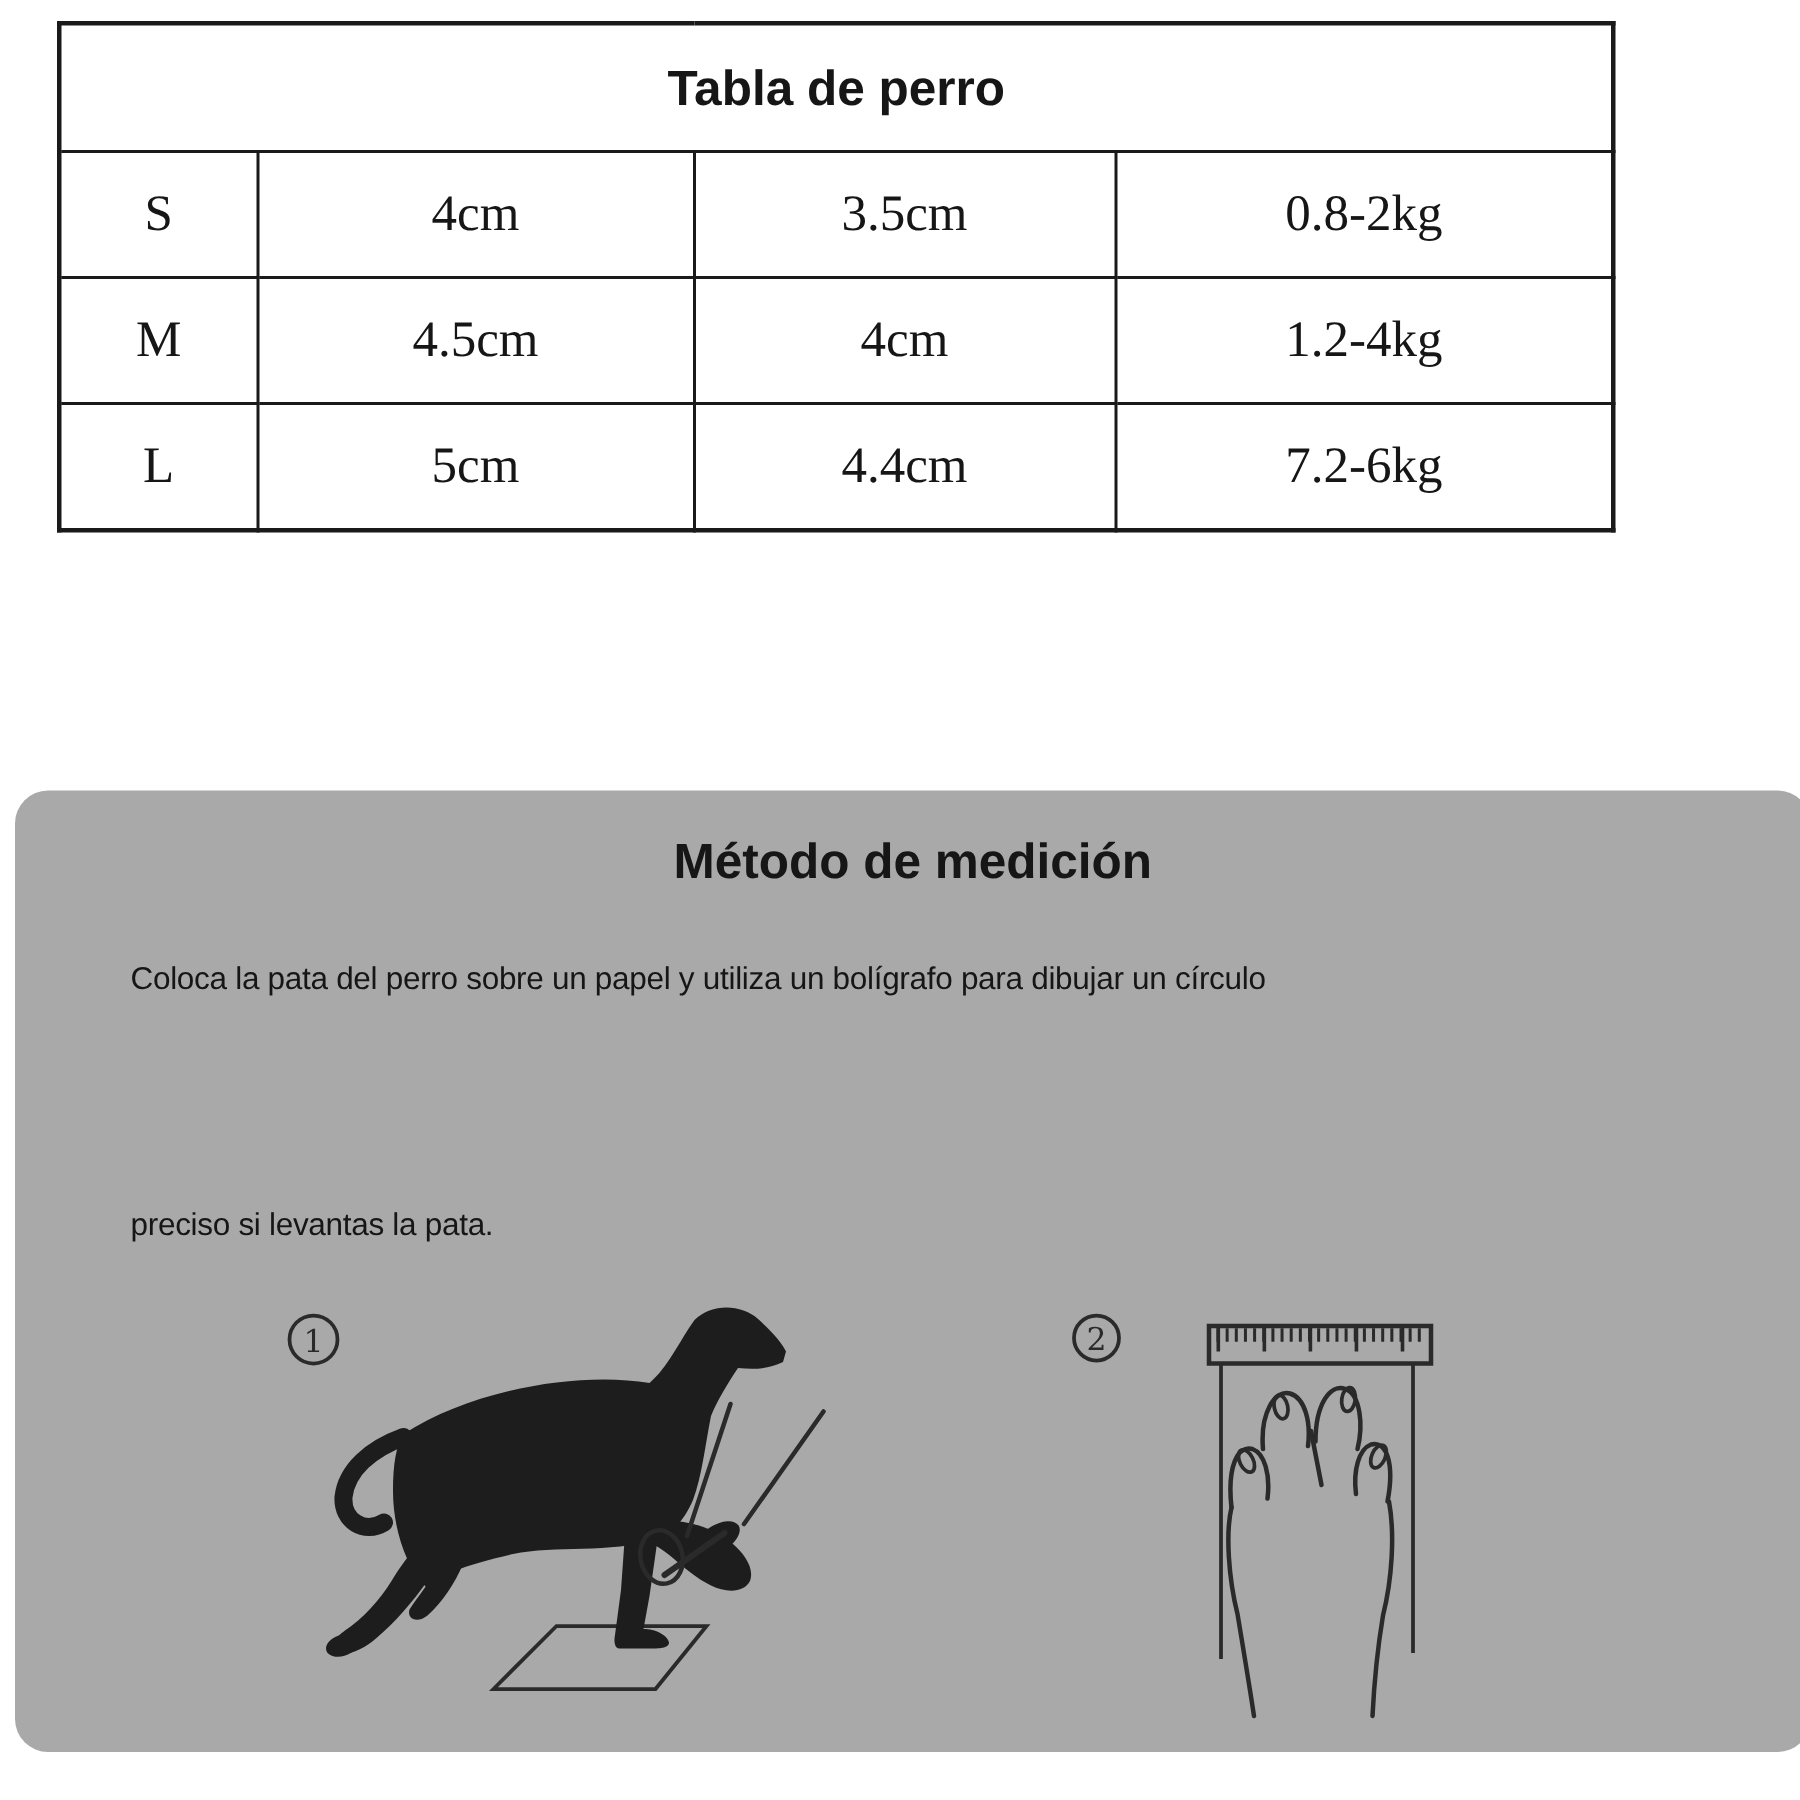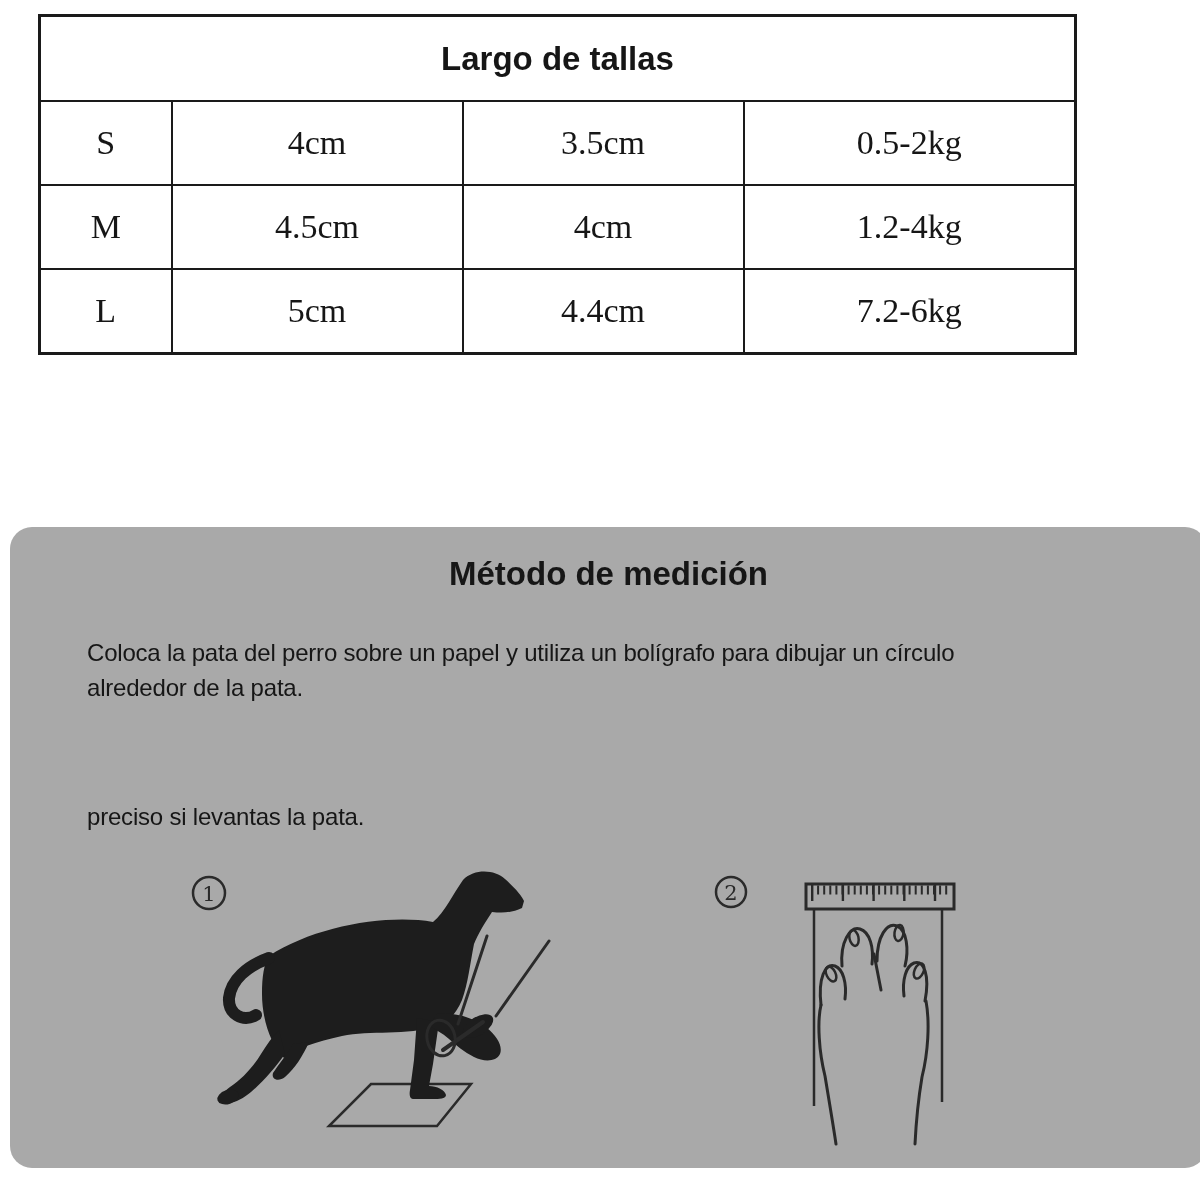--- a/index.html
+++ b/index.html
@@ -17,21 +17,21 @@
   .title-row td{height:83px;font:bold 33px "Liberation Sans",sans-serif;}
   .head-row td{height:81px;font:27px "Liberation Sans",sans-serif;}
   .data-row td{height:82px;font:34px "Liberation Serif",serif;}
 
   
   .panel{position:absolute;left:10px;top:527px;width:1197px;height:641px;
     background:var(--panel-bg);border-radius:22px;overflow:hidden;}
   .m-title{position:absolute;top:28px;left:0;width:100%;text-align:center;
     font:bold 33px "Liberation Sans",sans-serif;color:var(--ink);}
   .para{position:absolute;left:77px;width:1050px;
-    font-family:"Liberation Sans",sans-serif;font-size:24px;line-height:35px;
+    font-family:"Liberation Sans",sans-serif;font-size:21px;line-height:35px;
     letter-spacing:-0.2px;color:var(--ink);}
   .p1{top:108px}.p2{top:206px}.p3{top:272px}
 
   .illus{position:absolute;color:var(--line-art);}
   .illus-1{left:155px;top:341px;}
   .illus-2{left:680px;top:343px;}
   .badge-num{font:21px "DejaVu Serif",serif;fill:currentColor;}
 </style>
 </head>
 <body>
@@ -40,27 +40,27 @@
 
   <table class="size-table">
     <colgroup>
         <col style="width:132px">
         <col style="width:291px">
         <col style="width:281px">
         <col style="width:332px">
       </colgroup>
     <tbody>
       <tr class="title-row">
-        <td colspan="4">Largo de tallas</td>
+        <td colspan="4">Tabla de perro</td>
       </tr>
       <tr class="data-row">
         <td>S</td>
         <td>4cm</td>
         <td>3.5cm</td>
-        <td>0.5-2kg</td>
+        <td>0.8-2kg</td>
       </tr>
       <tr class="data-row">
         <td>M</td>
         <td>4.5cm</td>
         <td>4cm</td>
         <td>1.2-4kg</td>
       </tr>
       <tr class="data-row">
         <td>L</td>
         <td>5cm</td>
@@ -68,21 +68,20 @@
         <td>7.2-6kg</td>
       </tr>
     </tbody>
   </table>
 
   <div class="panel">
     <div class="m-title">Método de medición</div>
 
     <div class="para p1">
       <div>Coloca la pata del perro sobre un papel y utiliza un bolígrafo para dibujar un círculo</div>
-      <div>alrededor de la pata.</div>
     </div>
     <div class="para p3">
       <div>preciso si levantas la pata.</div>
     </div>
 
     <svg class="illus illus-1" width="435" height="262" viewBox="0 0 435 262">
       <g>
         <circle cx="44" cy="25" r="16" fill="none" stroke="currentColor" stroke-width="2.5"></circle>
         <text class="badge-num" x="44" y="33" text-anchor="middle">1</text>
       </g>

